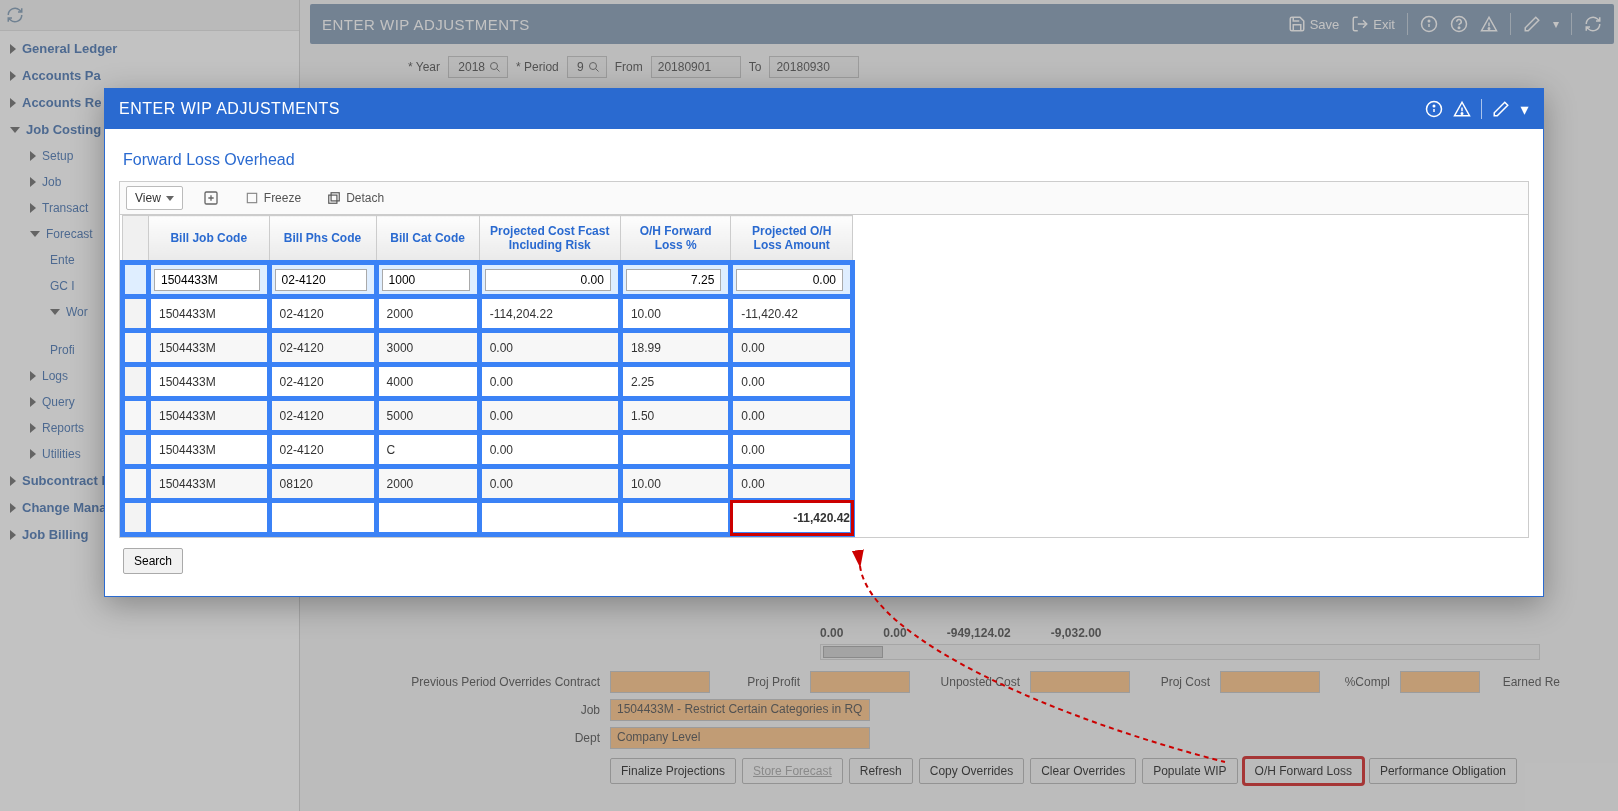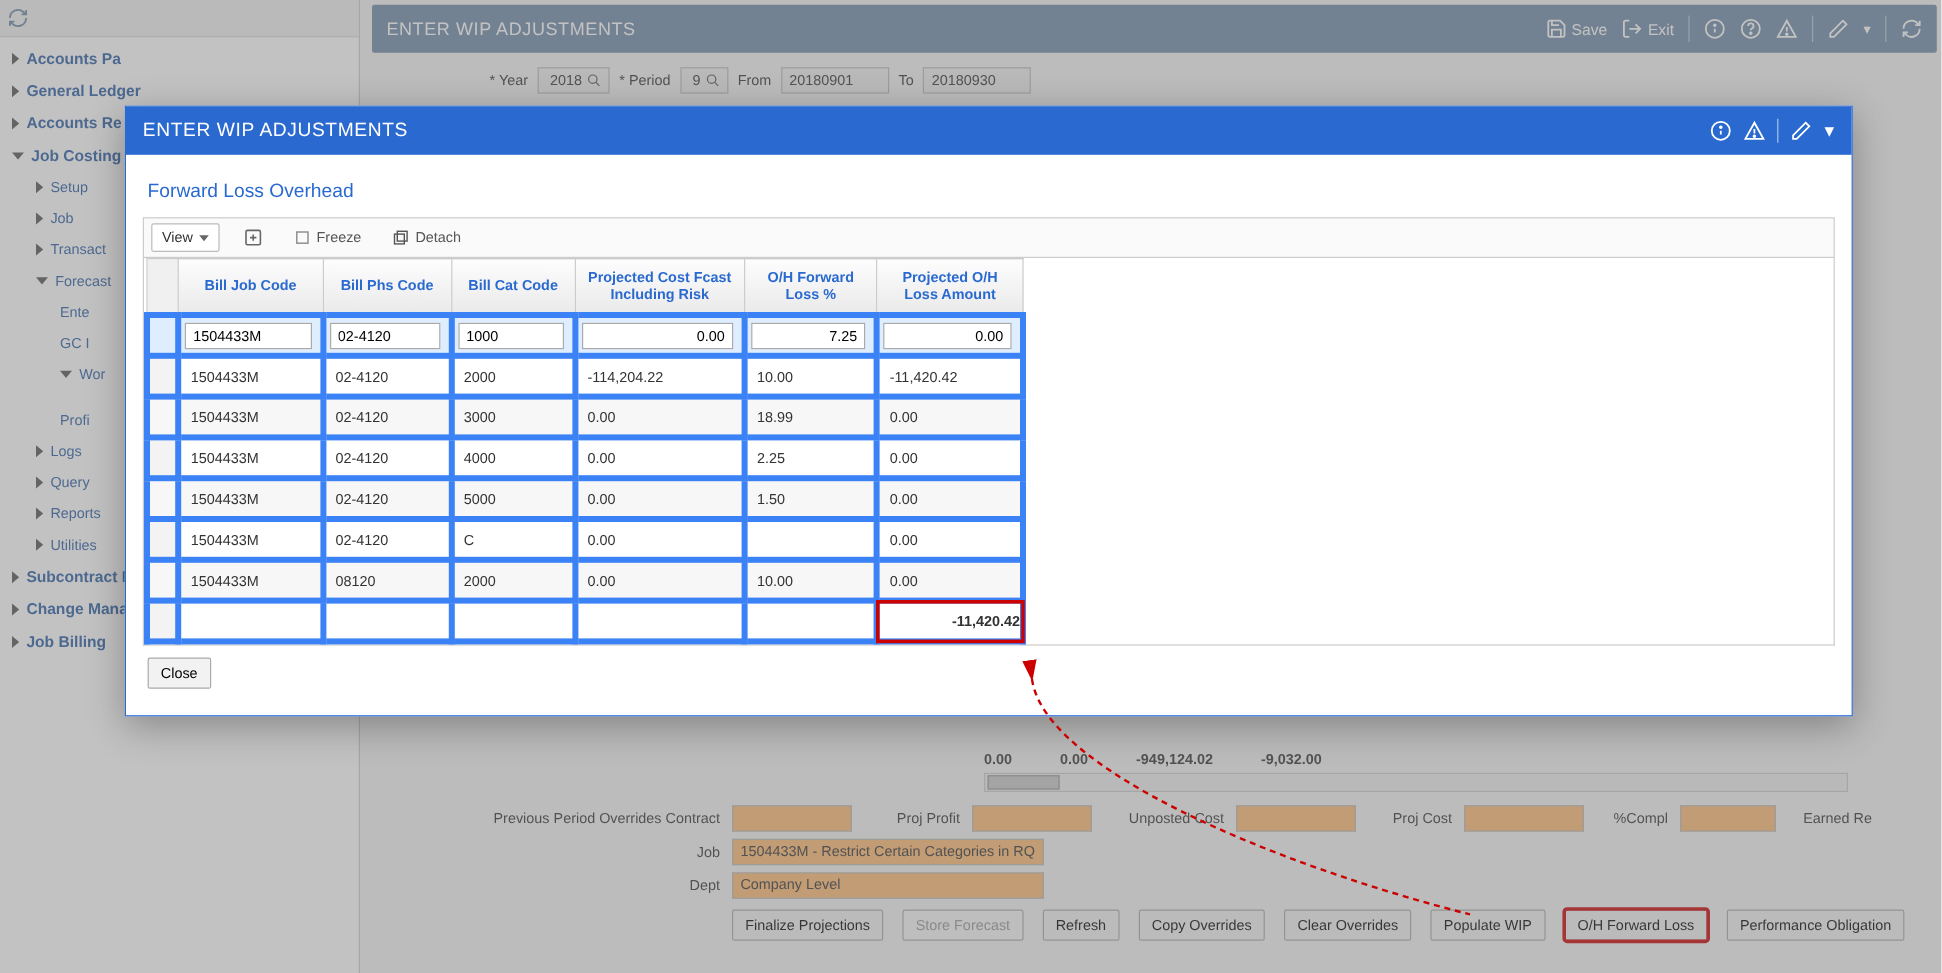--- a/index.html
+++ b/index.html
@@ -32,23 +32,23 @@
 .filter-row .req::before { content: "* "; color: #333; }
 .filter-field { display: inline-flex; align-items: center; background: #eee; border: 1px solid #bbb; padding: 2px 6px; height: 22px; min-width: 60px; }
 .filter-field.wide { min-width: 90px; }
 .mag { width: 12px; height: 12px; margin-left: 4px; }
 
 
 .bottom-area { position: absolute; left: 310px; top: 626px; right: 4px; }
 .row { display: flex; align-items: center; gap: 10px; padding: 3px 0; }
 .row .lbl { min-width: 140px; text-align: right; color: #333; }
 .ro-field { background: #fdba74; border: 1px solid #bbb; height: 22px; padding: 2px 6px; min-width: 100px; display: inline-block; }
-.btnbar { display: flex; gap: 16px; padding-top: 6px; }
+.btnbar { display: flex; gap: 6px; padding-top: 6px; }
 .btn { background: #f2f2f2; border: 1px solid #aaa; padding: 5px 10px; font-size: 12px; cursor: pointer; border-radius: 2px; }
-.btn.disabled { color: #999; background: #f7f7f7; }
+.btn.disabled { color: #999; background: #f7f7f7; text-decoration: underline; }
 .btn.highlight { outline: 3px solid #c00; outline-offset: -1px; }
 
 
 .overlay { position: absolute; inset: 0; background: rgba(120,120,120,.45); }
 .modal { position: absolute; left: 104px; top: 88px; width: 1440px; background: #fff; border: 1px solid #2a6ad0; box-shadow: 0 8px 30px rgba(0,0,0,.3); padding-bottom: 16px; }
 .modal-header { background: #2a6ad0; color: #fff; display: flex; align-items: center; padding: 10px 14px; font-size: 16px; letter-spacing: .5px; }
 .modal-header .actions { margin-left: auto; display: flex; align-items: center; gap: 10px; }
 .modal-body { padding: 12px 14px 6px 14px; }
 .section-title { color: #2a6ad0; font-size: 16px; padding: 10px 4px 12px 4px; }
 .toolbar { display: flex; align-items: center; gap: 14px; border: 1px solid #ccc; padding: 4px 6px; background: #fafafa; }
@@ -81,25 +81,25 @@
 
 <div class="sidebar">
   <div class="sidebar-top">
     <svg class="refresh-icon" viewBox="0 0 24 24" fill="none" stroke="#6b8aa8" stroke-width="2">
         <path d="M3 12a9 9 0 0 1 15-6.7L21 8M21 3v5h-5M21 12a9 9 0 0 1-15 6.7L3 16M3 21v-5h5"></path>
       </svg>
   </div>
   <div class="tree" id="tree">
       <div class="tree-item">
         <span class="caret"></span>
+        <span>General Ledger</span>
+      </div>
+      <div class="tree-item">
+        <span class="caret"></span>
         <span>Accounts Pa</span>
-      </div>
-      <div class="tree-item">
-        <span class="caret"></span>
-        <span>General Ledger</span>
       </div>
       <div class="tree-item">
         <span class="caret"></span>
         <span>Accounts Re</span>
       </div>
       <div class="tree-item">
         <span class="caret open"></span>
         <span>Job Costing</span>
       </div>
       <div class="tree-item sub">
@@ -489,21 +489,21 @@
               <td></td>
               <td></td>
               <td></td>
               <td></td>
               <td></td>
           <td class="total-cell total-highlight">-11,420.42</td>
         </tr>
           </tfoot>
       </table>
     </div>
-    <button class="btn close-btn">Close</button>
+    <button class="btn close-btn">Search</button>
   </div>
 </div>
 
 <svg class="anno" style="left:0;top:0" width="1618" height="811">
   <defs>
       <marker id="arr" markerWidth="10" markerHeight="10" refX="8" refY="3" orient="auto">
         <path d="M0,0 L0,6 L9,3 z" fill="#c00"></path>
       </marker>
     </defs>
   <path d="M 860 566 C 870 640, 1060 720, 1225 762" stroke="#c00" stroke-width="2" stroke-dasharray="5,4" fill="none" marker-start="url(#arr)"></path>

